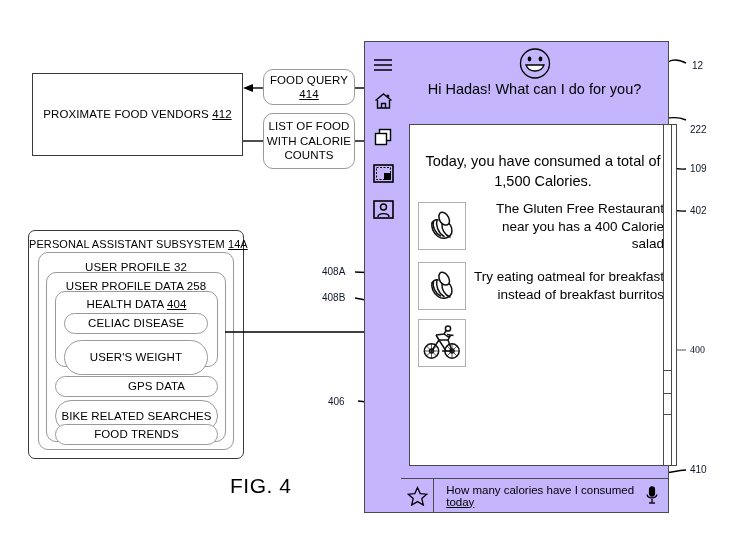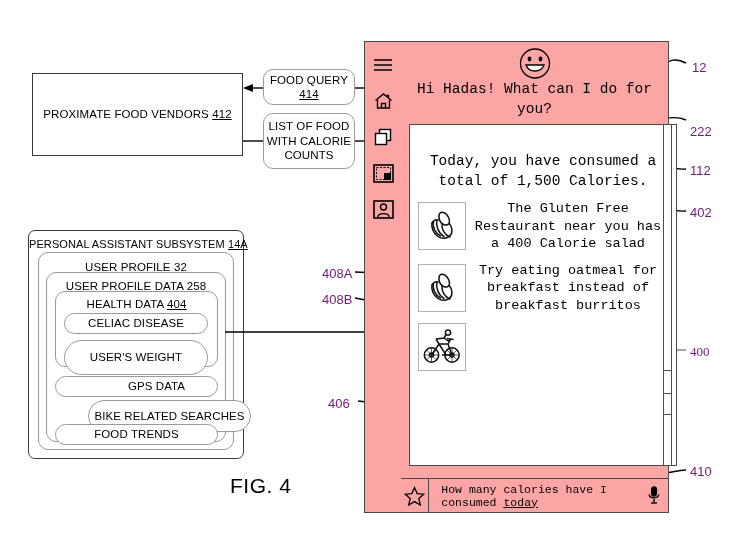--- a/index.html
+++ b/index.html
@@ -106,46 +106,45 @@
   .health-box {
     left: 55px; top: 291px; width: 163px; height: 76px;
   }
   .health-title {
     position: absolute; left: 0; top: 5px; width: 100%;
     text-align: center; font-size: 11.5px;
   }
   .celiac-pill { left: 64px; top: 313px; width: 144px; height: 21px; }
   .weight-pill { left: 64px; top: 340px; width: 144px; height: 35px; }
   .gps-pill    { left: 55px; top: 376px; width: 163px; height: 21px; padding-left: 40px; }
-  .bike-pill   { left: 55px; top: 400px; width: 163px; height: 32px; margin-left: 33px; }
+  .bike-pill   { left: 55px; top: 400px; width: 163px; height: 32px; }
   .trends-pill { left: 55px; top: 424px; width: 163px; height: 21px; }
 
   .fig-caption {
     position: absolute;
     left: 230px; top: 474px;
     font-size: 21px;
     letter-spacing: 0.5px;
   }
 
   
   .ref {
     position: absolute;
-    font-size: 13px;
-    color: #701a75;
+    font-size: 10px;
+    color: #0f172a;
   }
 
   
   .phone {
     position: absolute;
     left: 364px; top: 41px;
     width: 305px; height: 472px;
     border: 1.4px solid #4a4a4a;
     box-sizing: border-box;
-    background: #fca5a5;
-    font-family: Liberation Mono, monospace;
+    background: #c4b5fd;
   }
   .phone-sidebar {
     position: absolute;
     left: 0; top: 0; width: 36px; height: 100%;
     box-sizing: border-box;
     display: flex;
     flex-direction: column;
     align-items: center;
   }
   .side-icon {
@@ -198,21 +197,21 @@
   .sugg-icon {
     flex: 0 0 auto;
     width: 48px; height: 48px;
     border: 1px solid #b0b0b0;
     box-sizing: border-box;
     display: flex; align-items: center; justify-content: center;
     background: #fff;
   }
   .sugg-text {
     flex: 1 1 auto;
-    text-align: center;
+    text-align: right;
     font-size: 13.5px;
     line-height: 1.3;
     padding: 0 4px 0 6px;
   }
 
   .scroll-track {
     position: absolute;
     left: 262px; top: 83px;
     width: 9px; height: 340px;
     border-left: 1.3px solid #4a4a4a;
@@ -323,21 +322,21 @@
     <span class="lbl">BIKE RELATED SEARCHES</span>
   </div>
   <div class="pill trends-pill">
     <span class="lbl">FOOD TRENDS</span>
   </div>
 
   <div class="fig-caption">FIG. 4</div>
 
   <div class="ref" style="left:692px; top:60px;">12</div>
   <div class="ref" style="left:690px; top:114px;margin-top:10px;">222</div>
-  <div class="ref" style="left:690px; top:163px;">112</div>
+  <div class="ref" style="left:690px; top:163px;">109</div>
   <div class="ref" style="left:690px; top:205px;">402</div>
   <div class="ref" style="left:690px; top:344px;font-family:Liberation Serif, serif;">400</div>
   <div class="ref" style="left:690px; top:464px;">410</div>
   <div class="ref" style="left:322px; top:266px;">408A</div>
   <div class="ref" style="left:322px; top:292px;">408B</div>
   <div class="ref" style="left:328px; top:396px;">406</div>
 
   <svg id="overlay-svg" viewBox="0 0 730 540">
     <g fill="none" stroke="#000" stroke-width="1.4">
 

